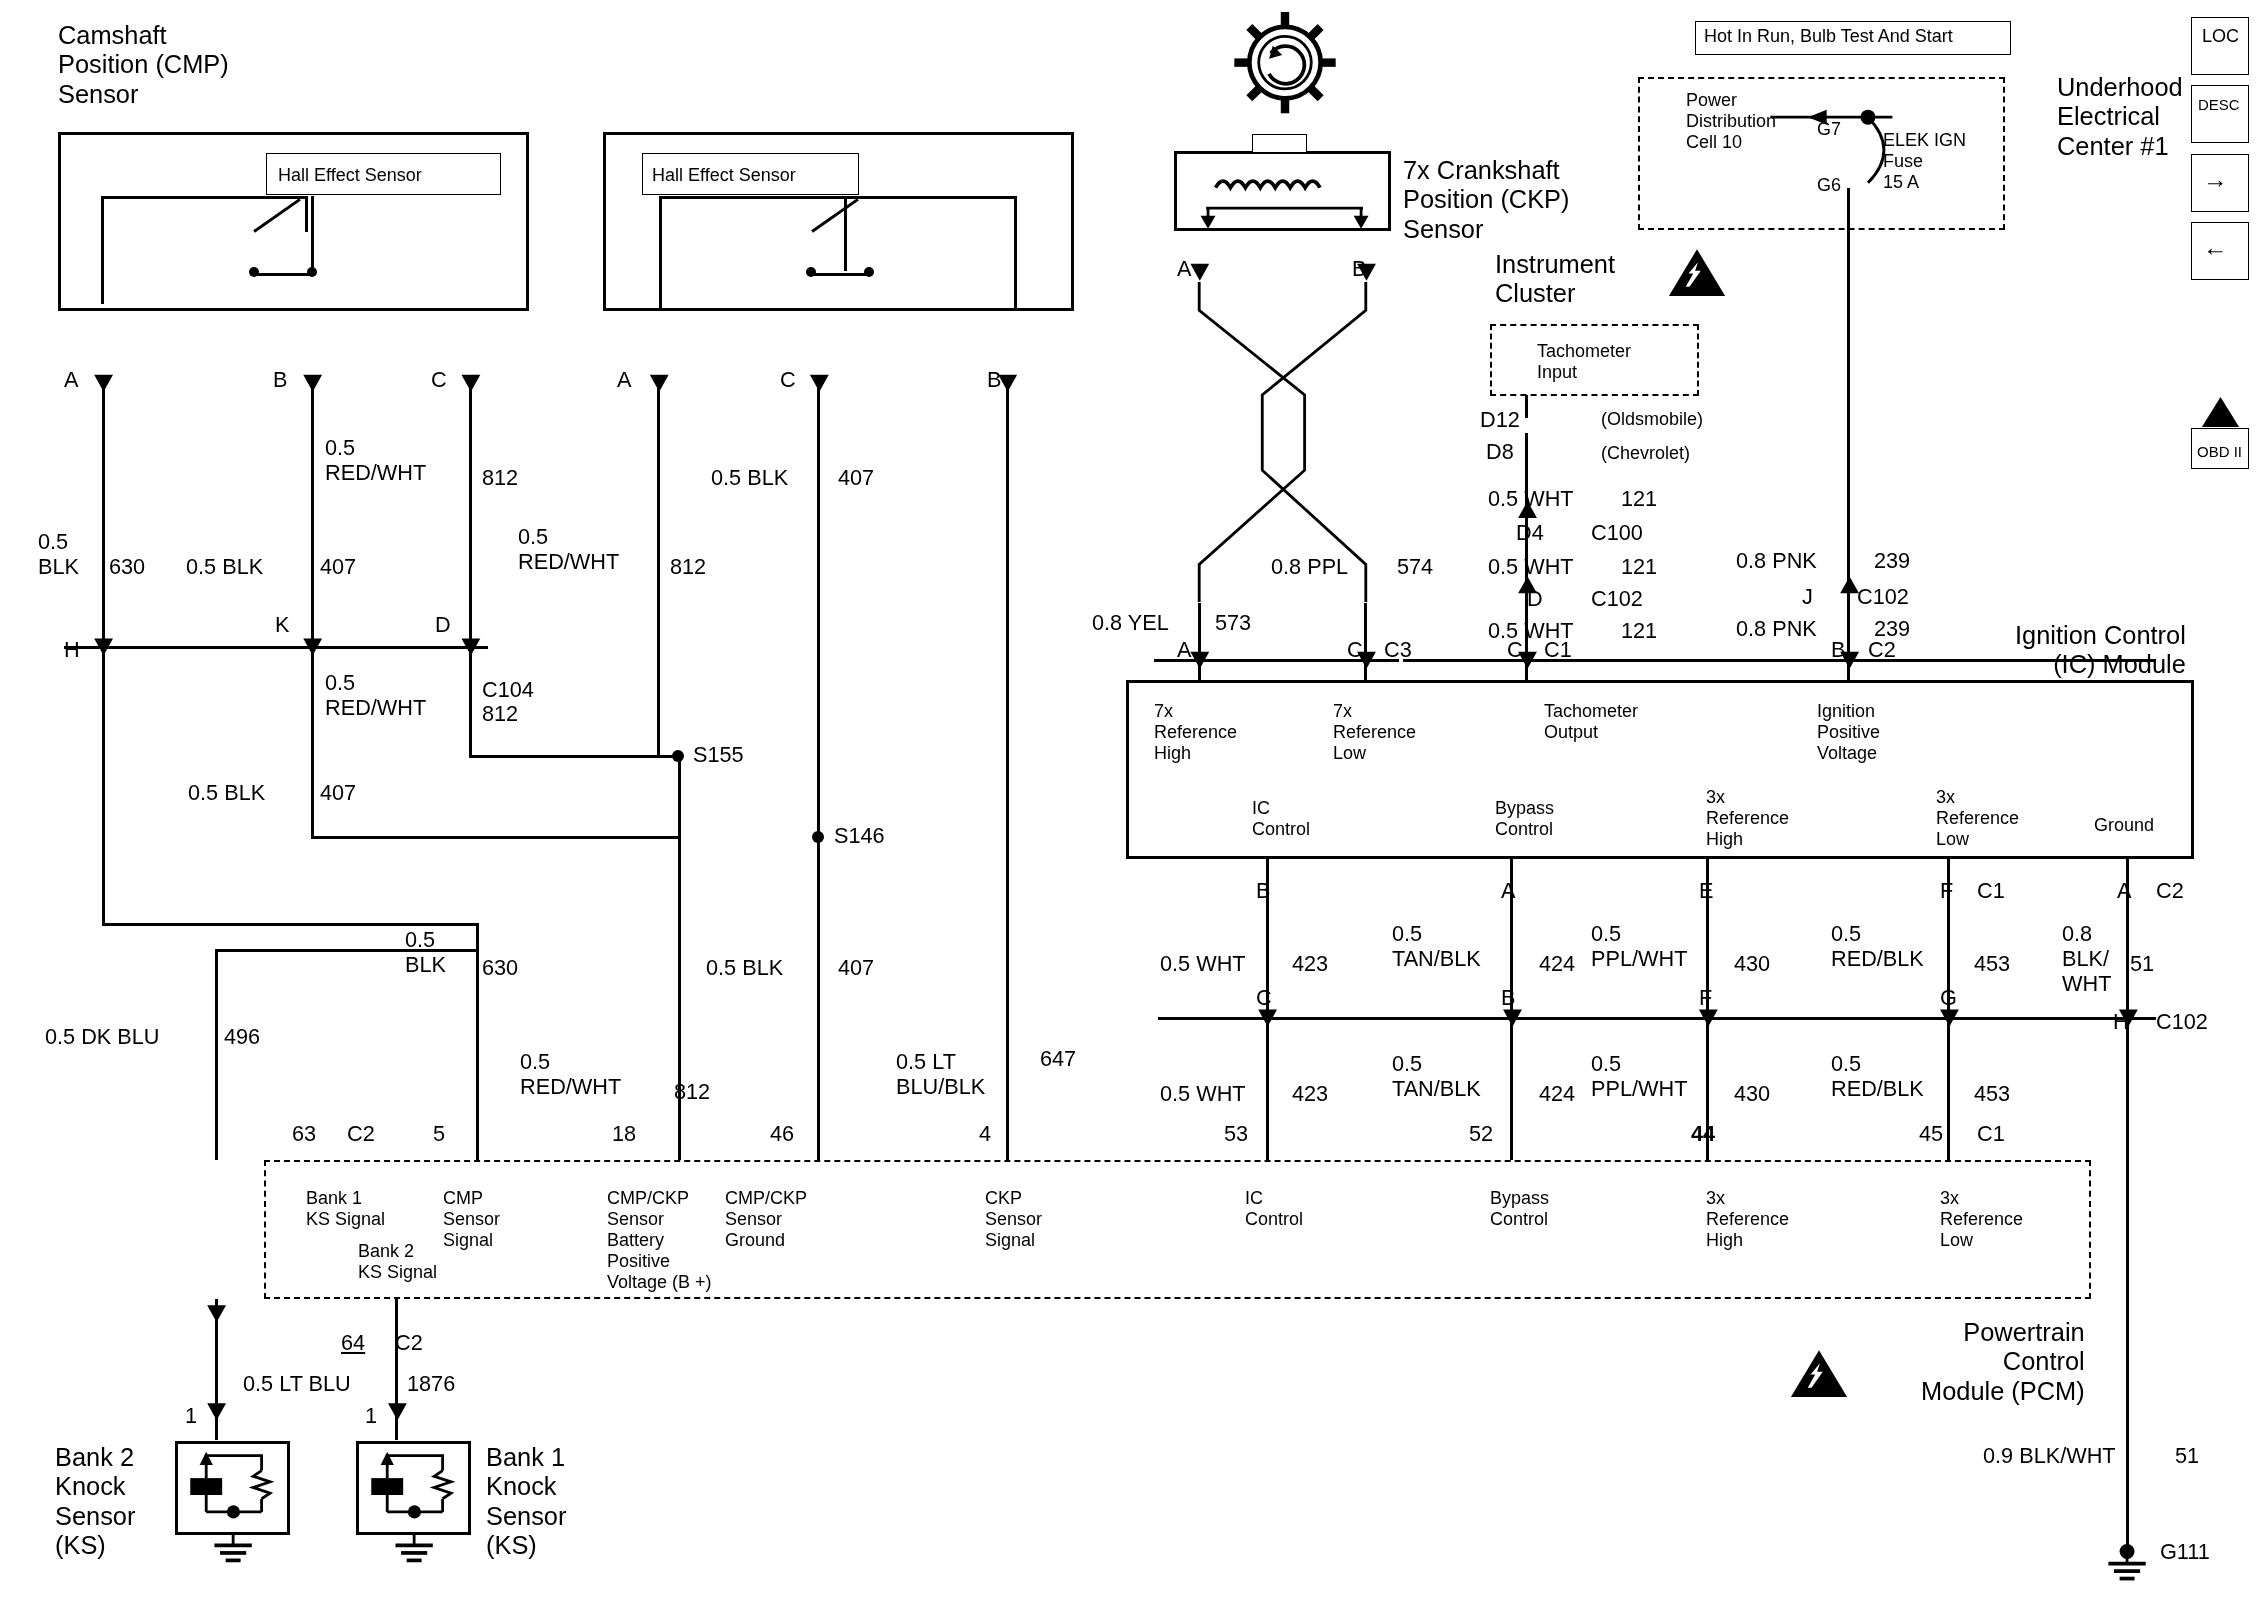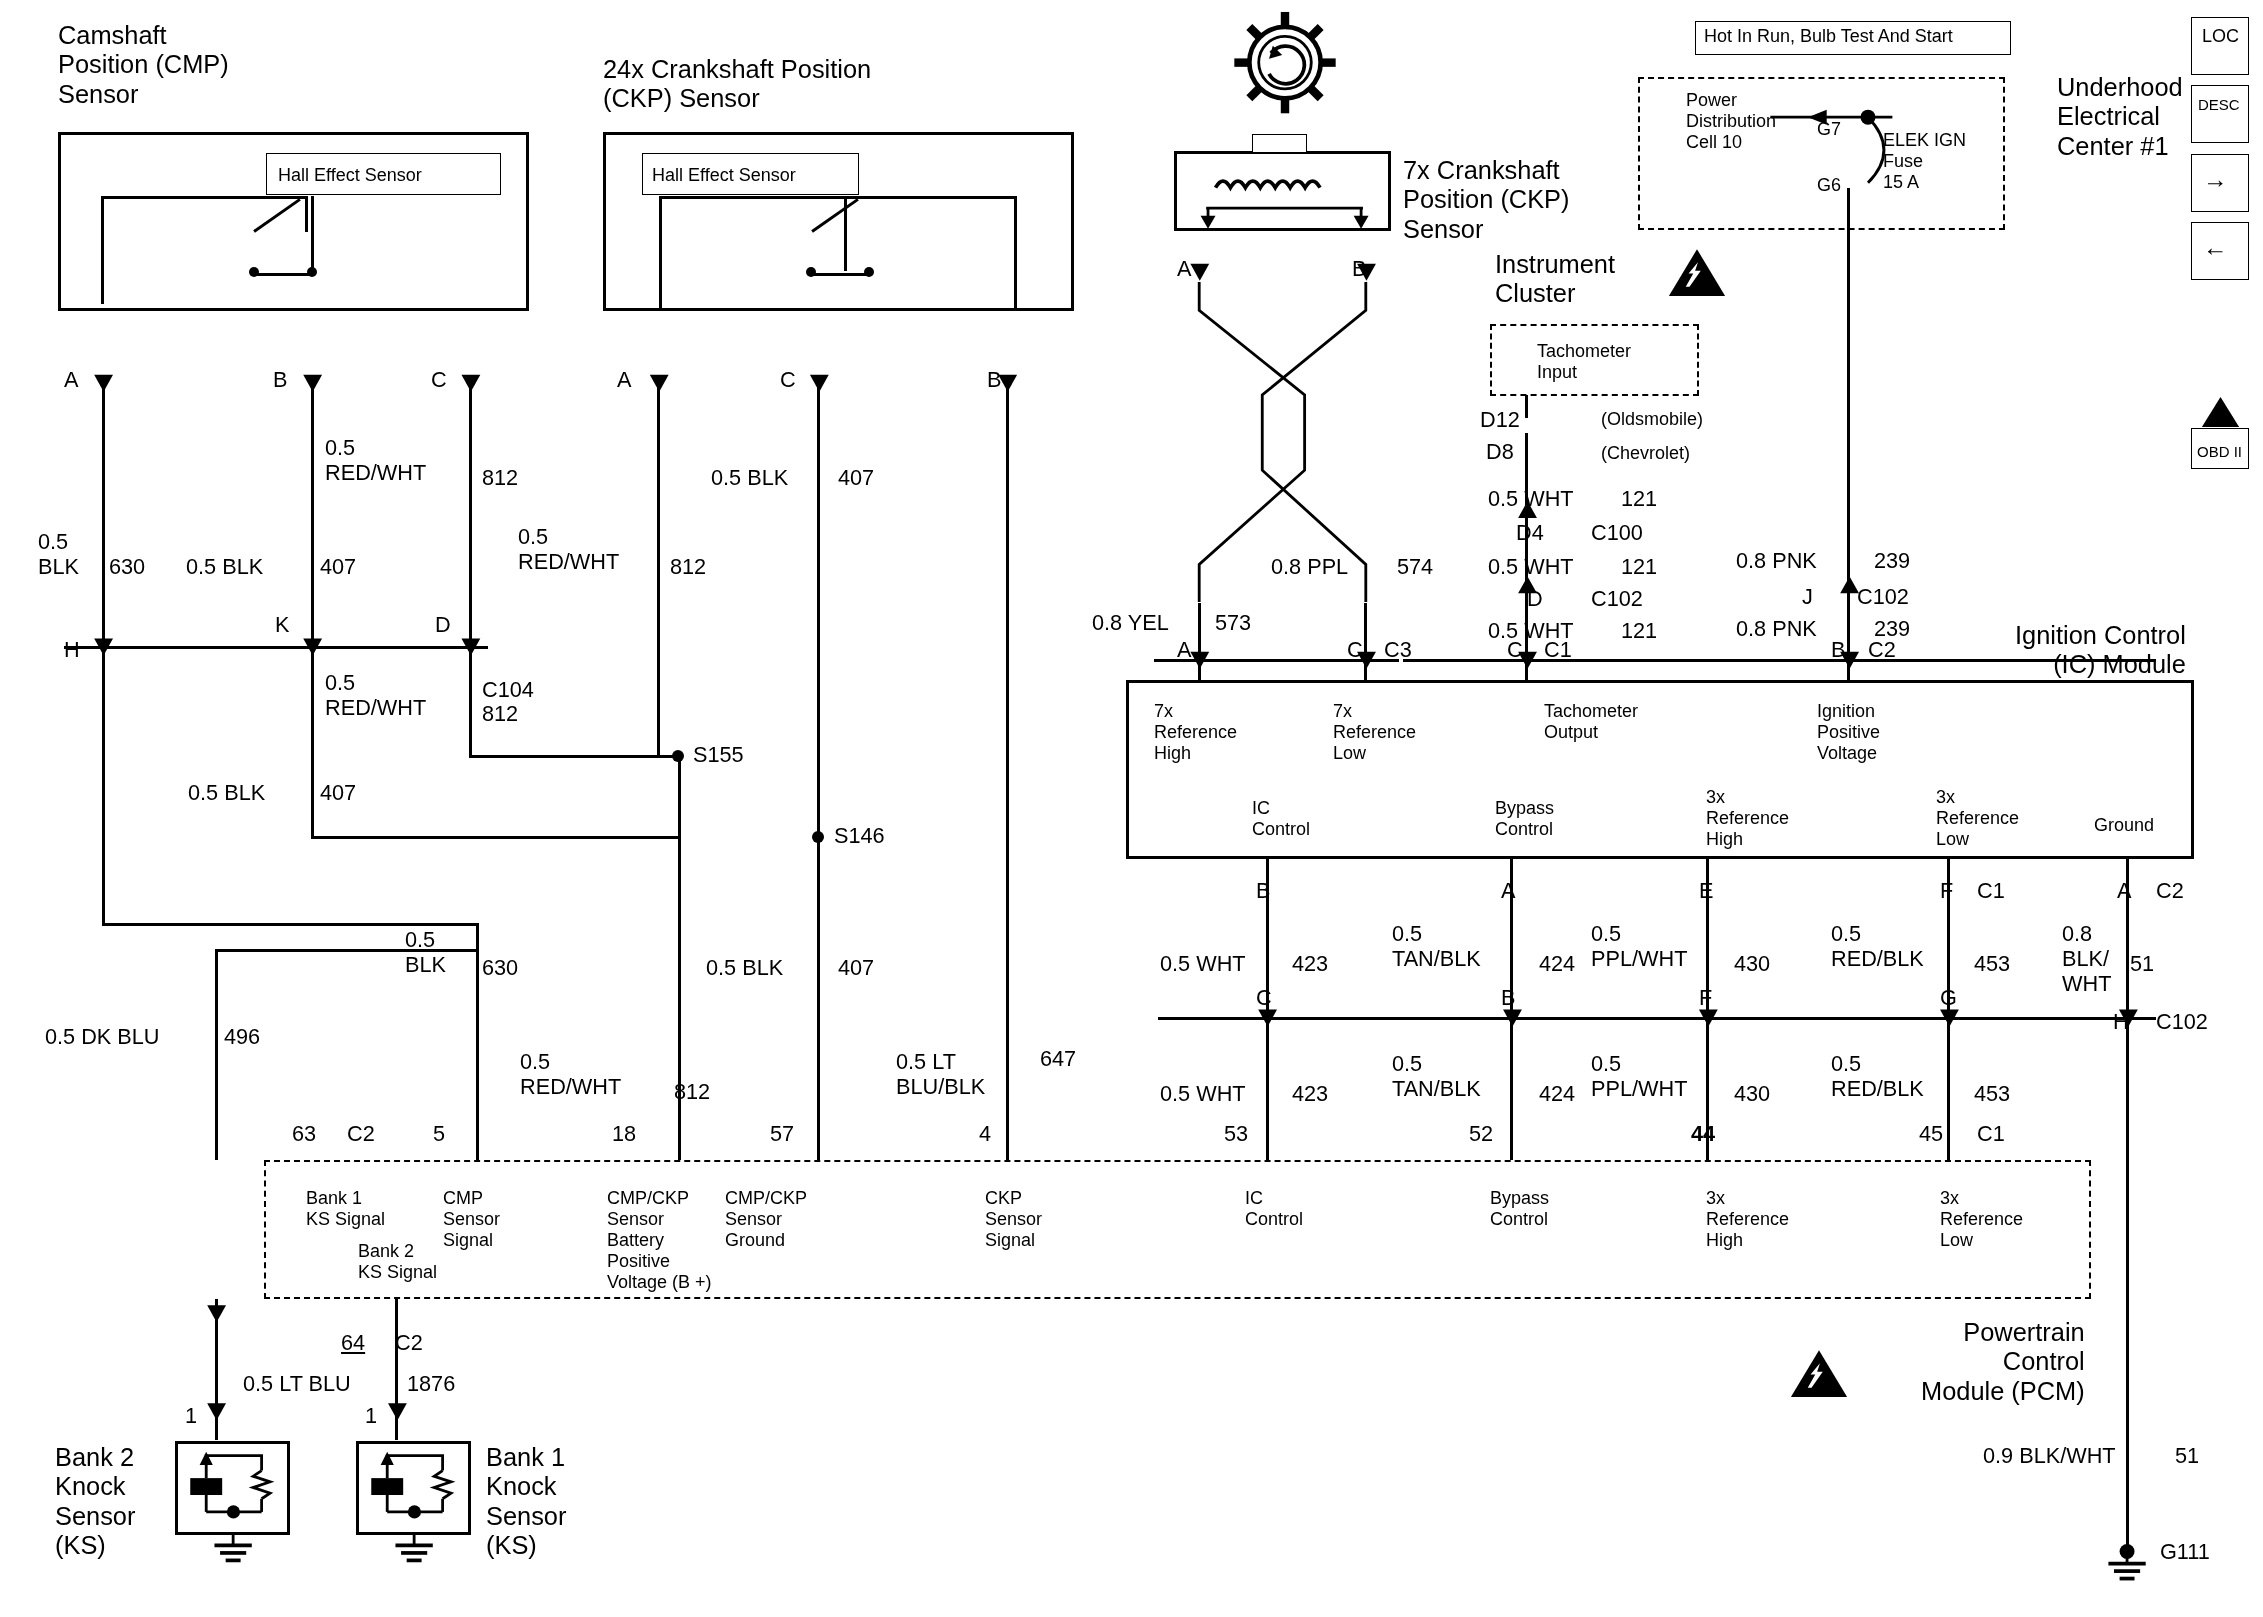--- a/index.html
+++ b/index.html
@@ -50,21 +50,20 @@
   <div class="b" style="left:254px;top:230px;width:56px;height:2.8px;transform:rotate(-35deg);transform-origin:left center;"></div>
   <div class="b" style="left:254px;top:273px;width:58px;height:2.8px;"></div>
   <div class="dot" style="left:249px;top:267px;width:10.4px;height:10.4px;"></div>
   <div class="dot" style="left:307px;top:267px;width:10.4px;height:10.4px;"></div>
   <div class="b" style="left:311px;top:196px;width:2.8px;height:75px;"></div>
 
   <div class="t" style="left:64px;top:367px;">A</div>
   <div class="t" style="left:273px;top:367px;">B</div>
   <div class="t" style="left:431px;top:367px;">C</div>
 
-  <div class="t lg" style="left:603px;top:55px;">24x Crankshaft Position<br>(CKP) Sensor</div>
   <div class="box thick" style="left:603px;top:132px;width:471px;height:179px;"></div>
   <div class="box thin" style="left:642px;top:153px;width:217px;height:42px;"></div>
   <div class="t sm" style="left:652px;top:165px;">Hall Effect Sensor</div>
   <div class="b" style="left:659px;top:196px;width:358px;height:2.8px;"></div>
   <div class="b" style="left:659px;top:196px;width:2.8px;height:113px;"></div>
   <div class="b" style="left:1014px;top:196px;width:2.8px;height:113px;"></div>
   <div class="b" style="left:812px;top:230px;width:56px;height:2.8px;transform:rotate(-35deg);transform-origin:left center;"></div>
   <div class="b" style="left:812px;top:273px;width:58px;height:2.8px;"></div>
   <div class="dot" style="left:806px;top:267px;width:10.4px;height:10.4px;"></div>
   <div class="dot" style="left:864px;top:267px;width:10.4px;height:10.4px;"></div>
@@ -401,21 +400,21 @@
   <div class="t" style="left:1734px;top:1081px;">430</div>
   <div class="t" style="left:1831px;top:1051px;">0.5<br>RED/BLK</div>
   <div class="t" style="left:1974px;top:1081px;">453</div>
   <div class="t" style="left:1983px;top:1443px;">0.9 BLK/WHT</div>
   <div class="t" style="left:2175px;top:1443px;">51</div>
 
   <div class="t" style="left:292px;top:1121px;">63</div>
   <div class="t" style="left:347px;top:1121px;">C2</div>
   <div class="t" style="left:433px;top:1121px;">5</div>
   <div class="t" style="left:612px;top:1121px;">18</div>
-  <div class="t" style="left:770px;top:1121px;">57</div>
+  <div class="t" style="left:770px;top:1121px;">46</div>
   <div class="t" style="left:979px;top:1121px;">4</div>
   <div class="t" style="left:1224px;top:1121px;">53</div>
   <div class="t" style="left:1469px;top:1121px;">52</div>
   <div class="t" style="left:1691px;top:1121px;font-weight:bold;">44</div>
   <div class="t" style="left:1919px;top:1121px;">45</div>
   <div class="t" style="left:1977px;top:1121px;">C1</div>
   <div class="t" style="left:341px;top:1330px;text-decoration:underline;">64</div>
   <div class="t" style="left:395px;top:1330px;">C2</div>
 
 </div>

